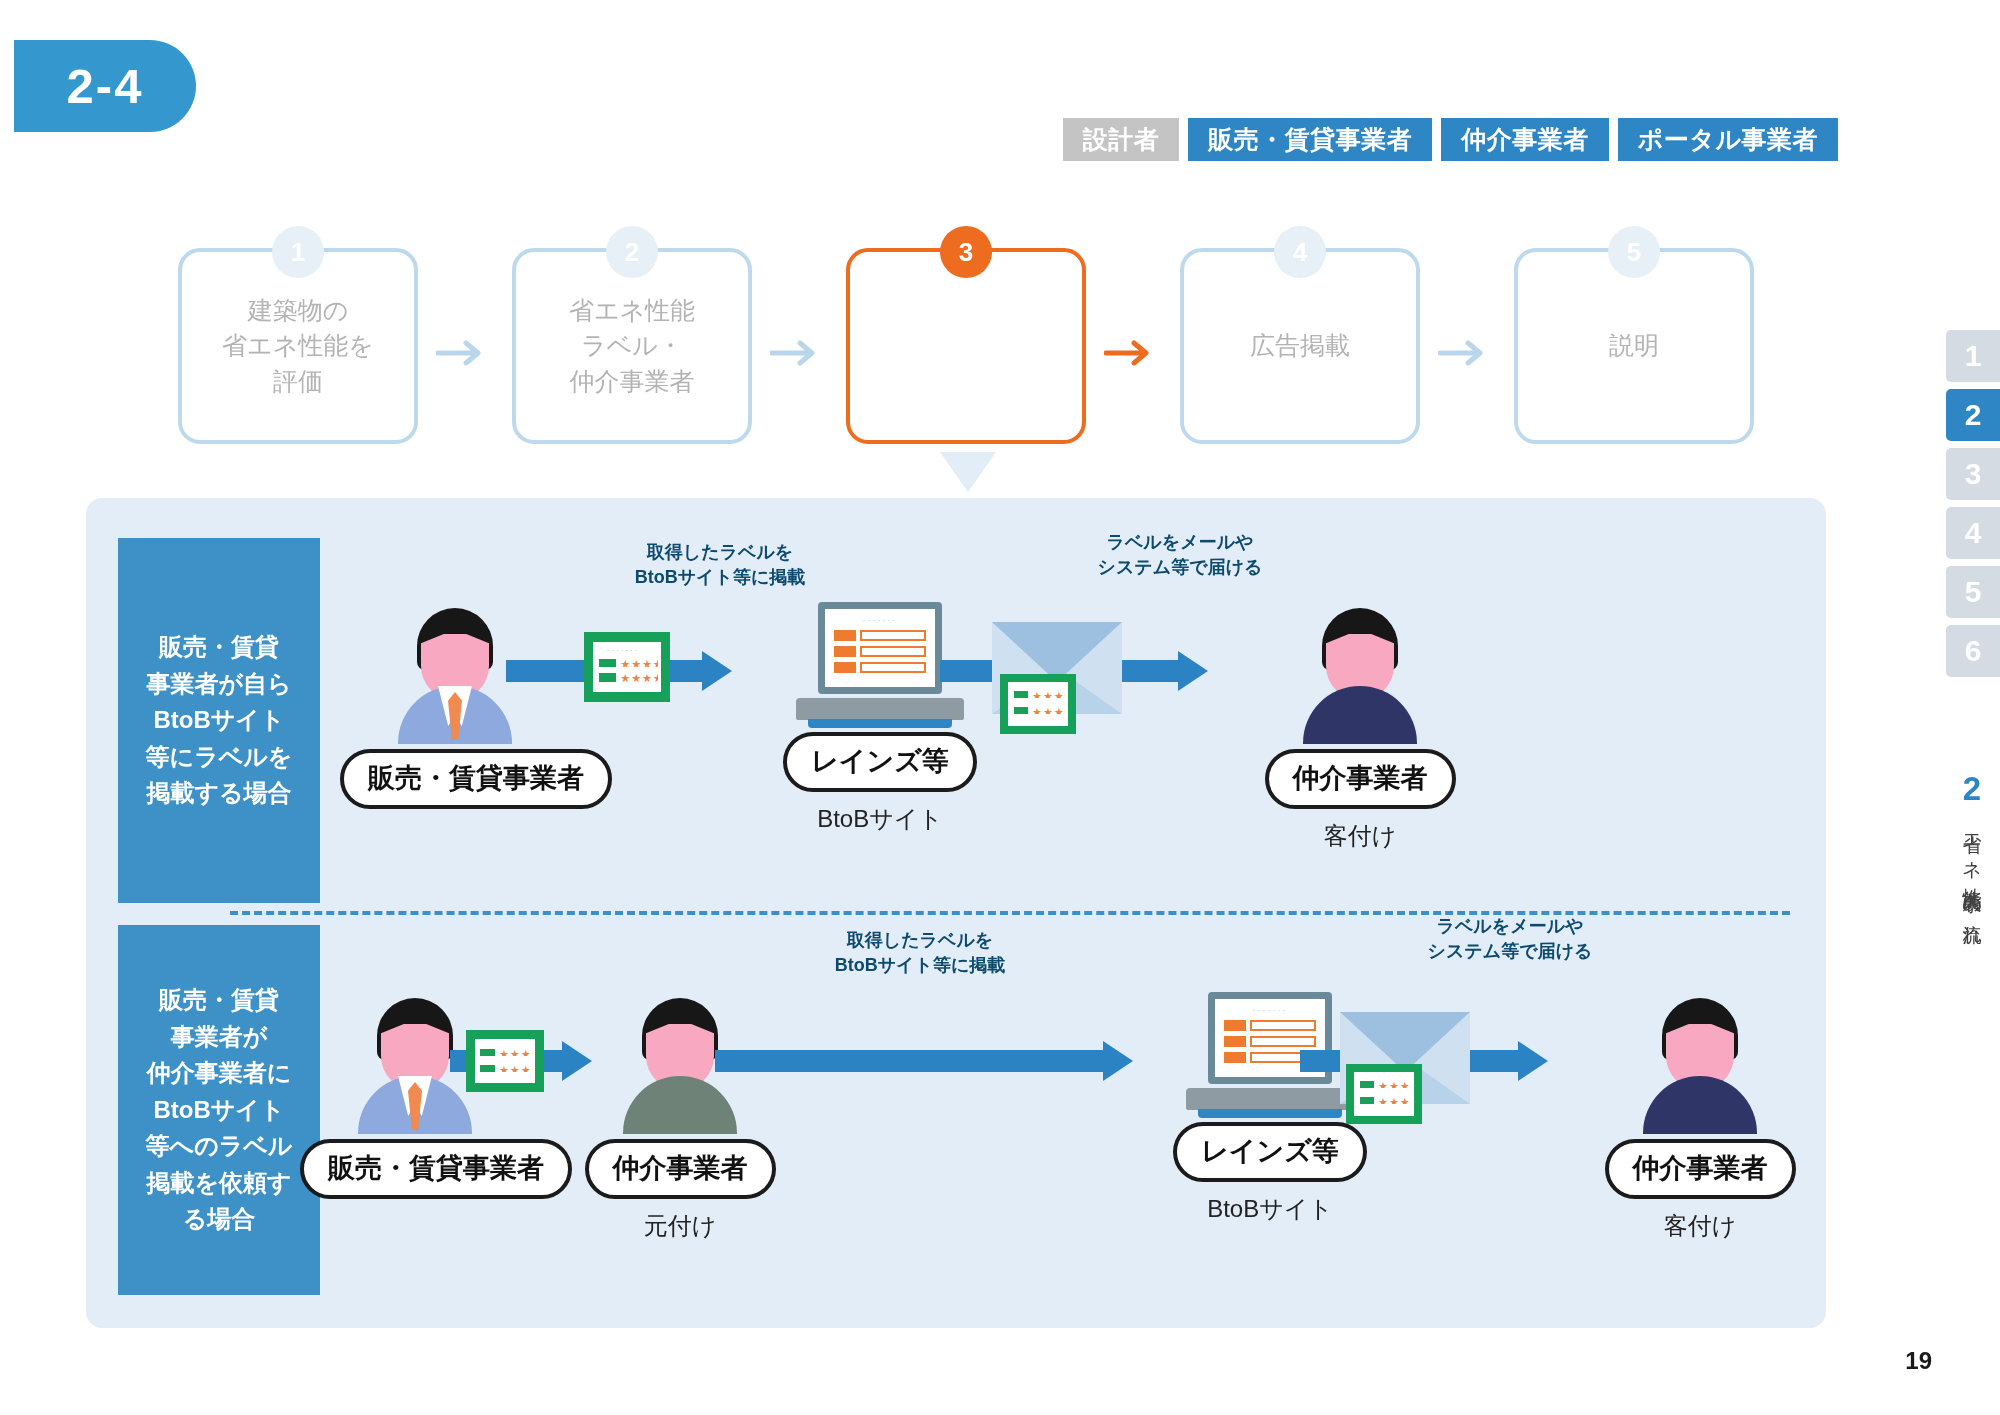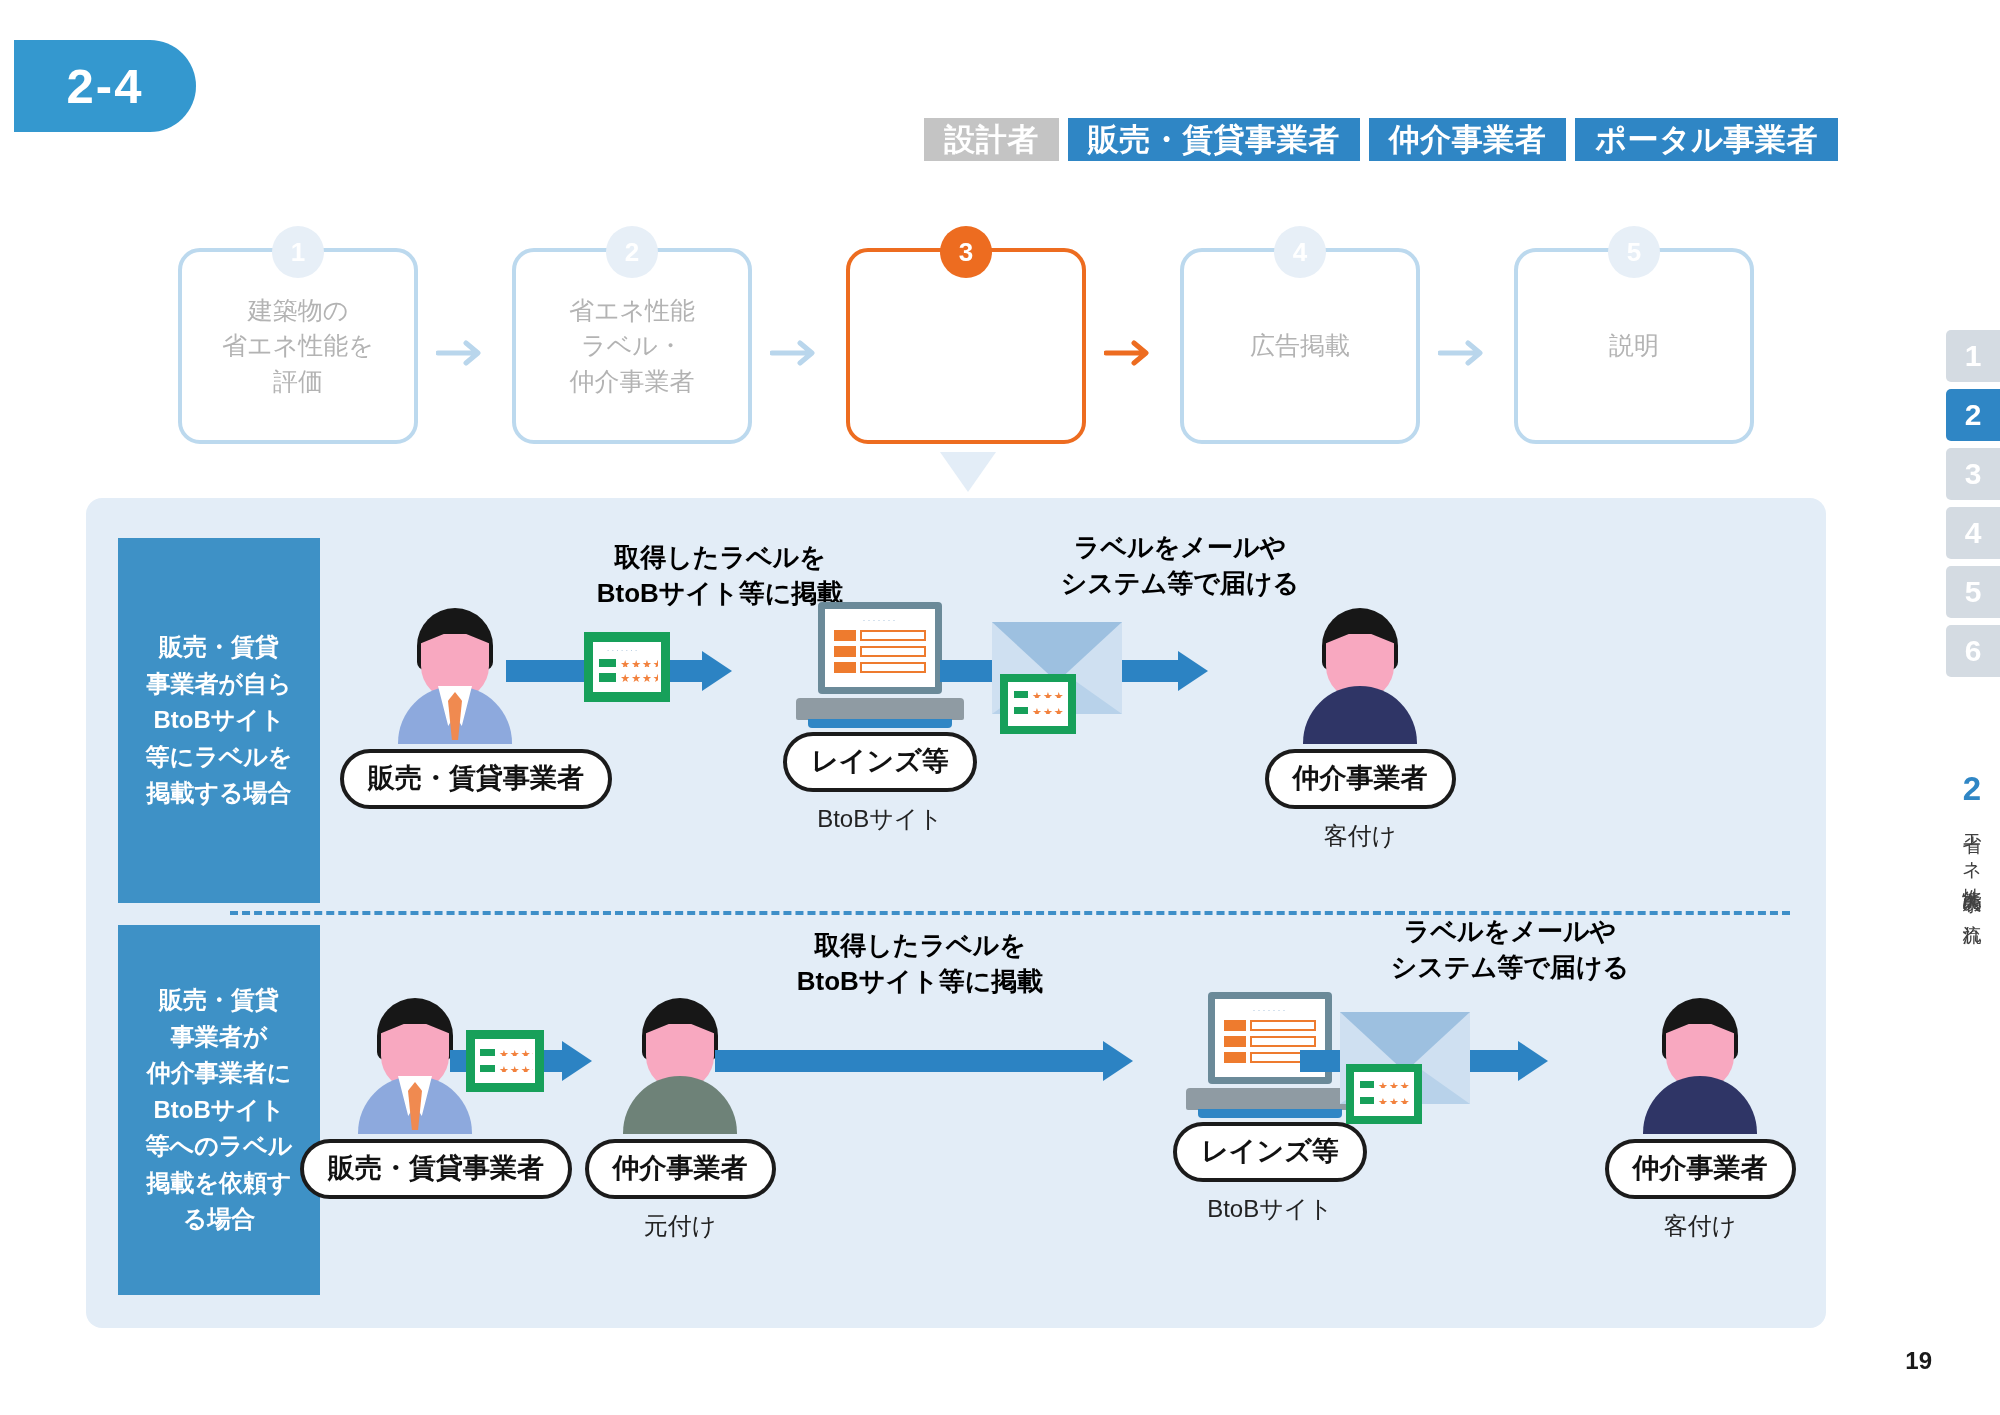--- a/index.html
+++ b/index.html
@@ -27,21 +27,21 @@
     font-size: 36px; font-weight: bold; color: #1a1a1a;
     letter-spacing: 1px;
   }
   .role-badges {
     position: absolute; right: 76px; top: 78px;
     display: flex; gap: 9px;
   }
   .role-badge {
     height: 43px; padding: 0 20px;
     display: flex; align-items: center; justify-content: center;
-    font-size: 31px; font-weight: bold; color: #fff;
+    font-size: 25px; font-weight: bold; color: #fff;
     letter-spacing: 0.5px;
   }
   .role-badge.active { background: #2f86c5; }
   .role-badge.inactive { background: #c4c4c4; }
 
   
   .stepflow { position: absolute; left: 178px; top: 228px; width: 1580px; height: 220px; }
   .step {
     position: absolute; top: 20px;
     width: 240px; height: 196px;
@@ -115,21 +115,21 @@
     background: #fff; color: #111;
     font-size: 27px; font-weight: bold;
     padding: 7px 24px 9px;
     white-space: nowrap;
   }
   .subcap {
     margin-top: 11px; font-size: 24px; color: #222; font-weight: normal;
   }
   .flowlabel {
     position: absolute; text-align: center;
-    font-size: 26px; font-weight: bold; color: #000000; line-height: 1.38;
+    font-size: 18px; font-weight: bold; color: #0c4a6e; line-height: 1.38;
     white-space: nowrap;
   }
 
   
   .person { position: relative; width: 130px; height: 135px; margin: 0 auto; }
   .person .hair {
     position: absolute; left: 27px; top: 0; width: 76px; height: 62px;
     background: #171717; border-radius: 38px 38px 8px 8px;
   }
   .person .face {

